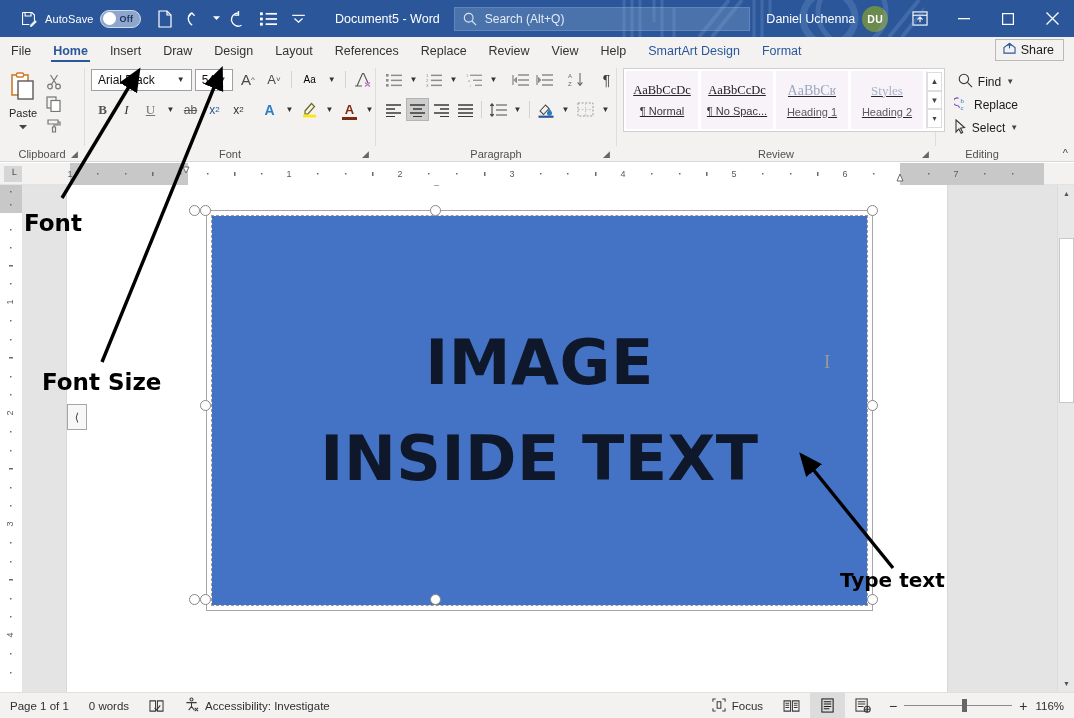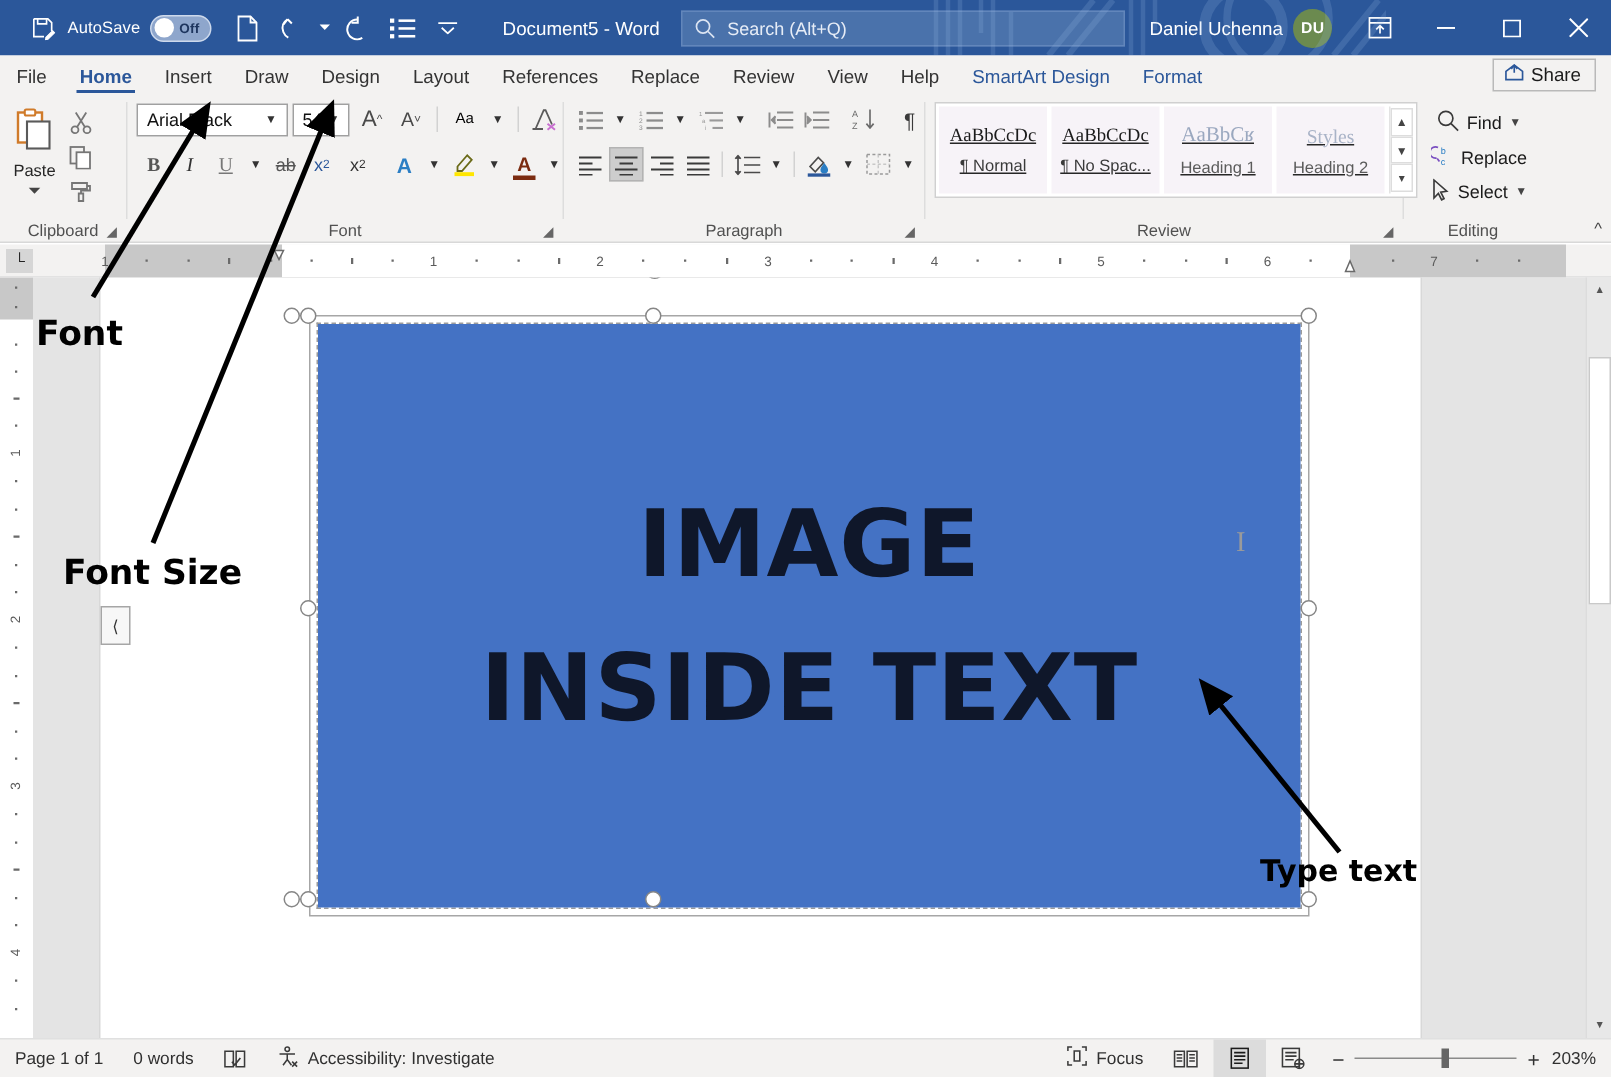--- a/index.html
+++ b/index.html
@@ -867,21 +867,21 @@
         <path d="M13 8.8v6.4M9.8 12h6.4"></path>
     </svg>
   </div>
   <div class="zoomslider">
     <span style="font-size:14px">−</span>
     <div class="zbar">
       <div class="zknob"></div>
     </div>
     <span style="font-size:14px">+</span>
   </div>
-  <div class="zpct">203%</div>
+  <div class="zpct">116%</div>
 </div>
 
 <svg class="arrows" viewBox="0 0 1074 718">
   <defs>
     <marker id="ah" markerWidth="9" markerHeight="9" refX="1" refY="3" orient="auto">
       <path d="M0,0 L0,6 L7,3 z" fill="#000"></path>
     </marker>
   </defs>
   <path d="M62,198 L130,85" stroke="#000" stroke-width="3.4" fill="none" marker-end="url(#ah)"></path>
   <path d="M102,362 L215,85" stroke="#000" stroke-width="3.4" fill="none" marker-end="url(#ah)"></path>

